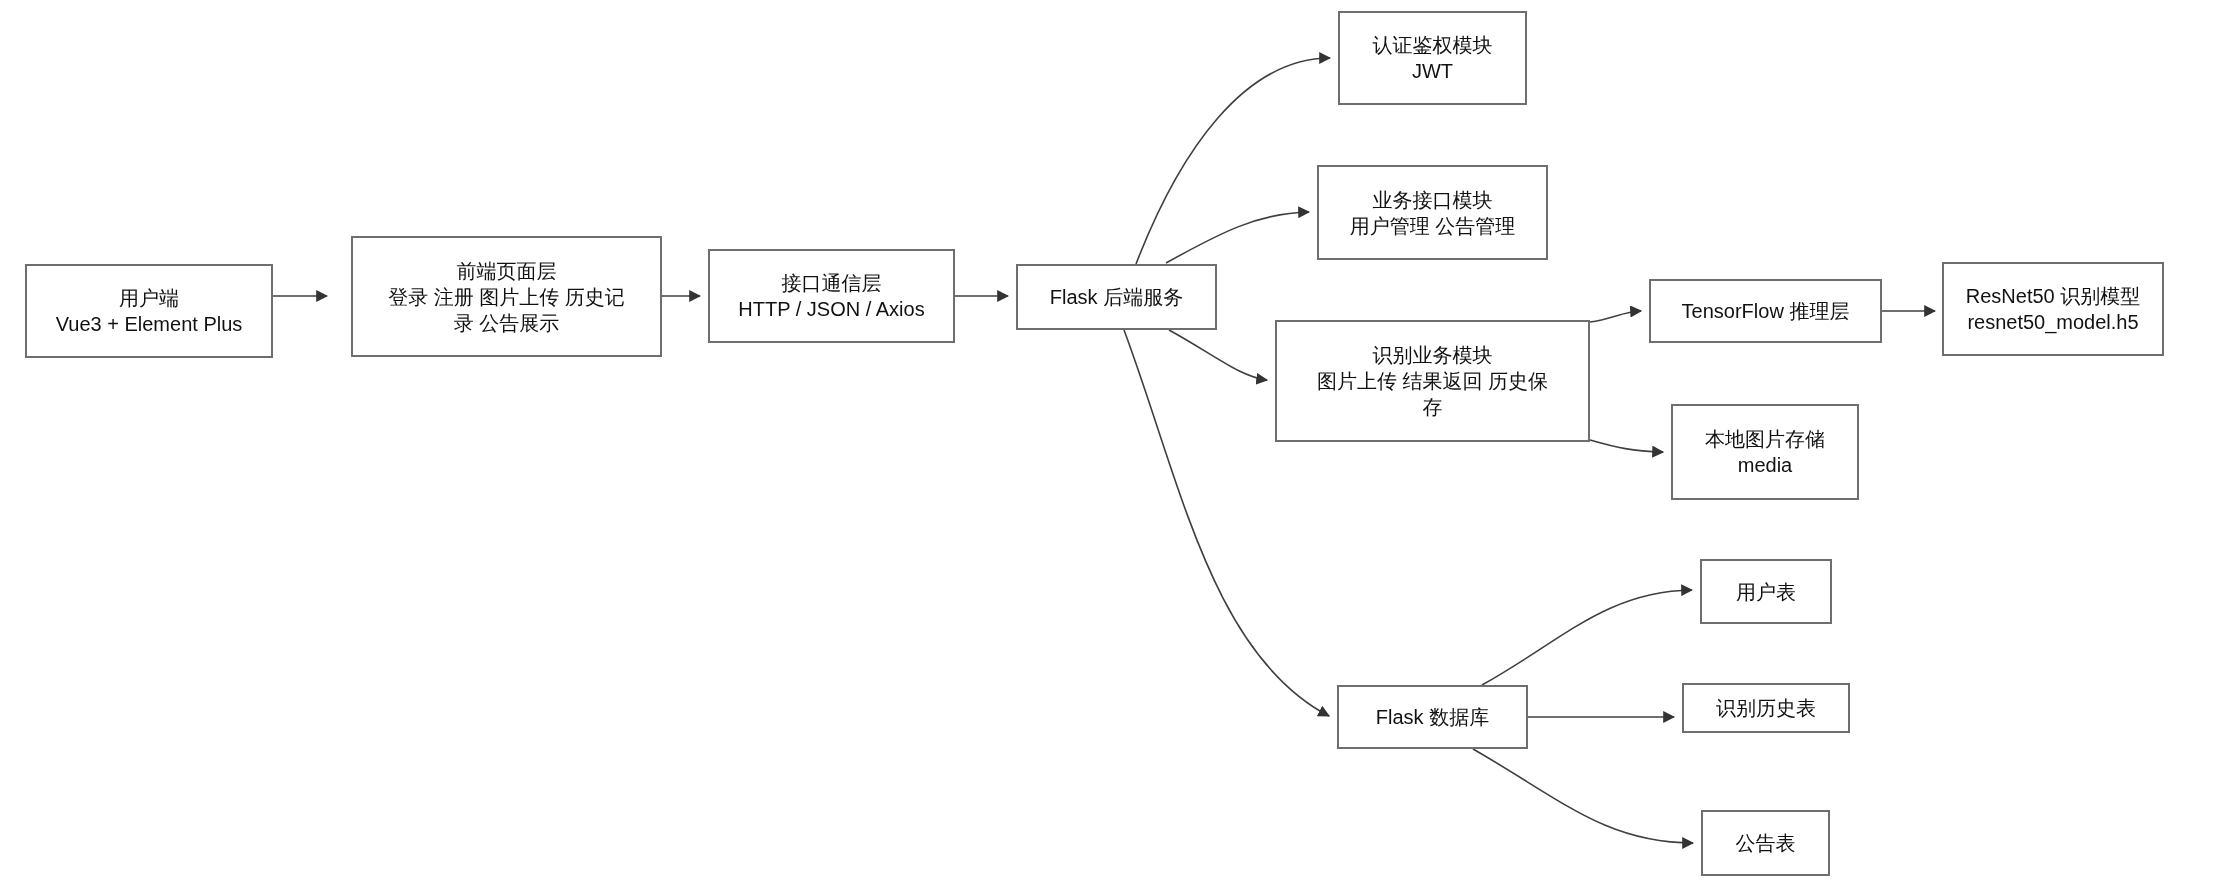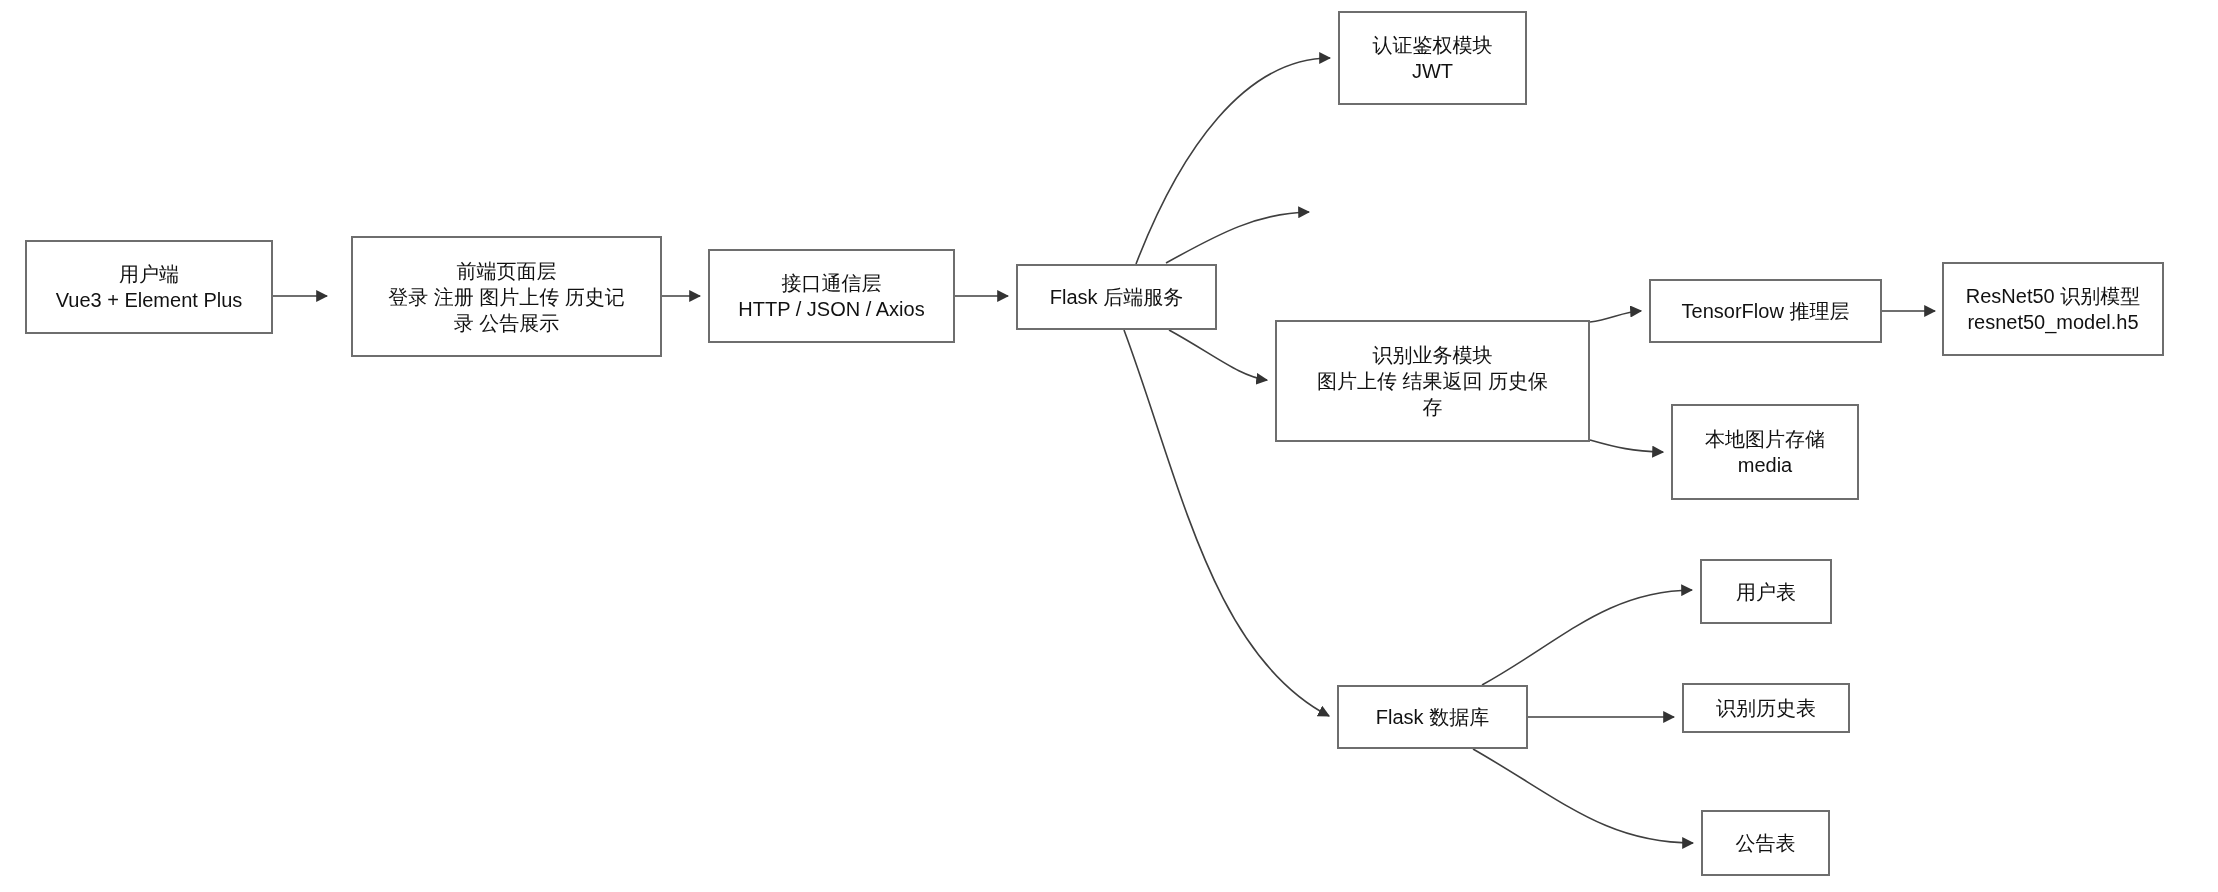--- a/index.html
+++ b/index.html
@@ -66,21 +66,21 @@
     <path class="edge" d="M1169,330 C1213,354 1240,377 1267,380" marker-end="url(#arrow)"></path>
     <path class="edge" d="M1124,330 C1180,480 1212,655 1329,716" marker-end="url(#arrow)"></path>
     <path class="edge" d="M1590,322 C1612,319 1622,312 1641,311" marker-end="url(#arrow)"></path>
     <path class="edge" d="M1882,311 H1935" marker-end="url(#arrow)"></path>
     <path class="edge" d="M1590,440 C1618,448 1632,451 1663,452" marker-end="url(#arrow)"></path>
     <path class="edge" d="M1482,685 C1560,642 1606,591 1692,590" marker-end="url(#arrow)"></path>
     <path class="edge" d="M1528,717 H1674" marker-end="url(#arrow)"></path>
     <path class="edge" d="M1473,749 C1562,800 1606,843 1693,843" marker-end="url(#arrow)"></path>
   </svg>
 
-  <div class="node pad16" style="left:25px; top:240px; width:248px; height:94px">
+  <div class="node pad16" style="left:25px; top:264px; width:248px; height:94px">
     <div class="nl">用户端</div>
     <div class="nl">Vue3 + Element Plus</div>
   </div>
 
   <div class="node pad34" style="left:335px; top:236px; width:311px; height:121px">
     <div class="nl">前端页面层</div>
     <div class="nl">登录 注册 图片上传 历史记录 公告展示</div>
   </div>
 
   <div class="node pad16" style="left:708px; top:249px; width:247px; height:94px">
@@ -90,20 +90,24 @@
 
   <div class="node pad16" style="left:1016px; top:264px; width:201px; height:66px">
     <div class="nl">Flask 后端服务</div>
   </div>
 
   <div class="node pad16" style="left:1338px; top:11px; width:189px; height:94px">
     <div class="nl">认证鉴权模块</div>
     <div class="nl">JWT</div>
   </div>
 
+  <div class="node pad16" style="left:1317px; top:165px; width:231px; height:95px">
+    <div class="nl">业务接口模块</div>
+    <div class="nl">用户管理 公告管理</div>
+  </div>
 
   <div class="node pad40" style="left:1275px; top:320px; width:315px; height:122px">
     <div class="nl">识别业务模块</div>
     <div class="nl">图片上传 结果返回 历史保存</div>
   </div>
 
   <div class="node pad16" style="left:1649px; top:279px; width:233px; height:64px">
     <div class="nl">TensorFlow 推理层</div>
   </div>
 

